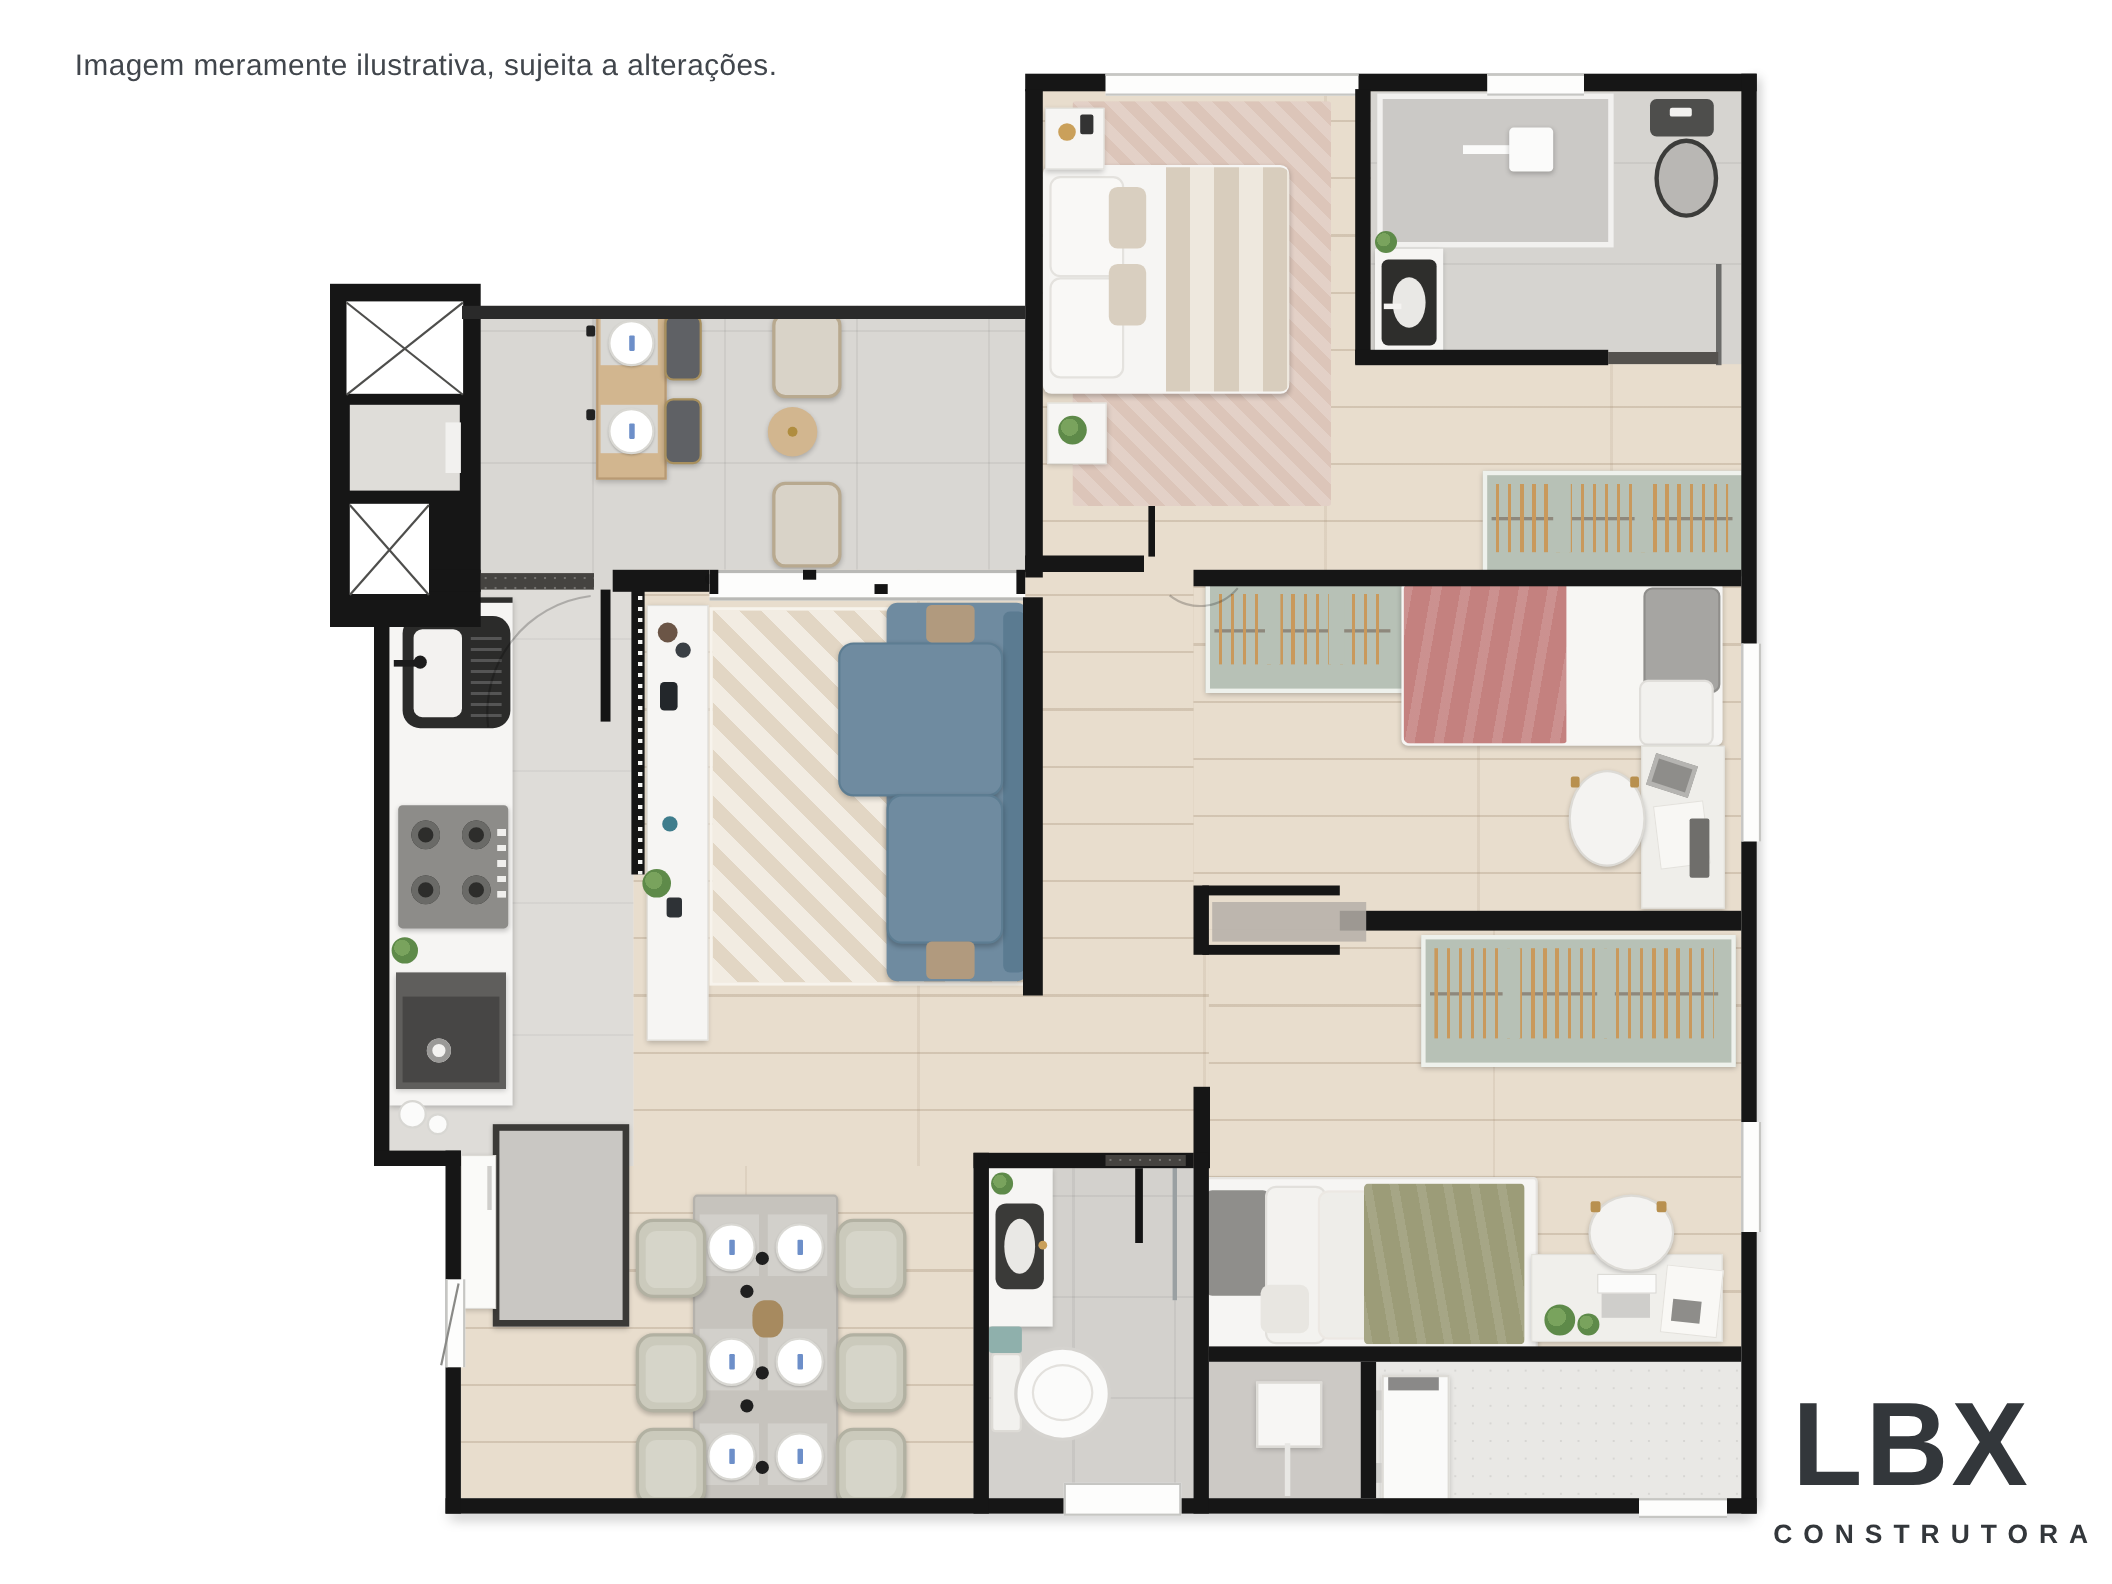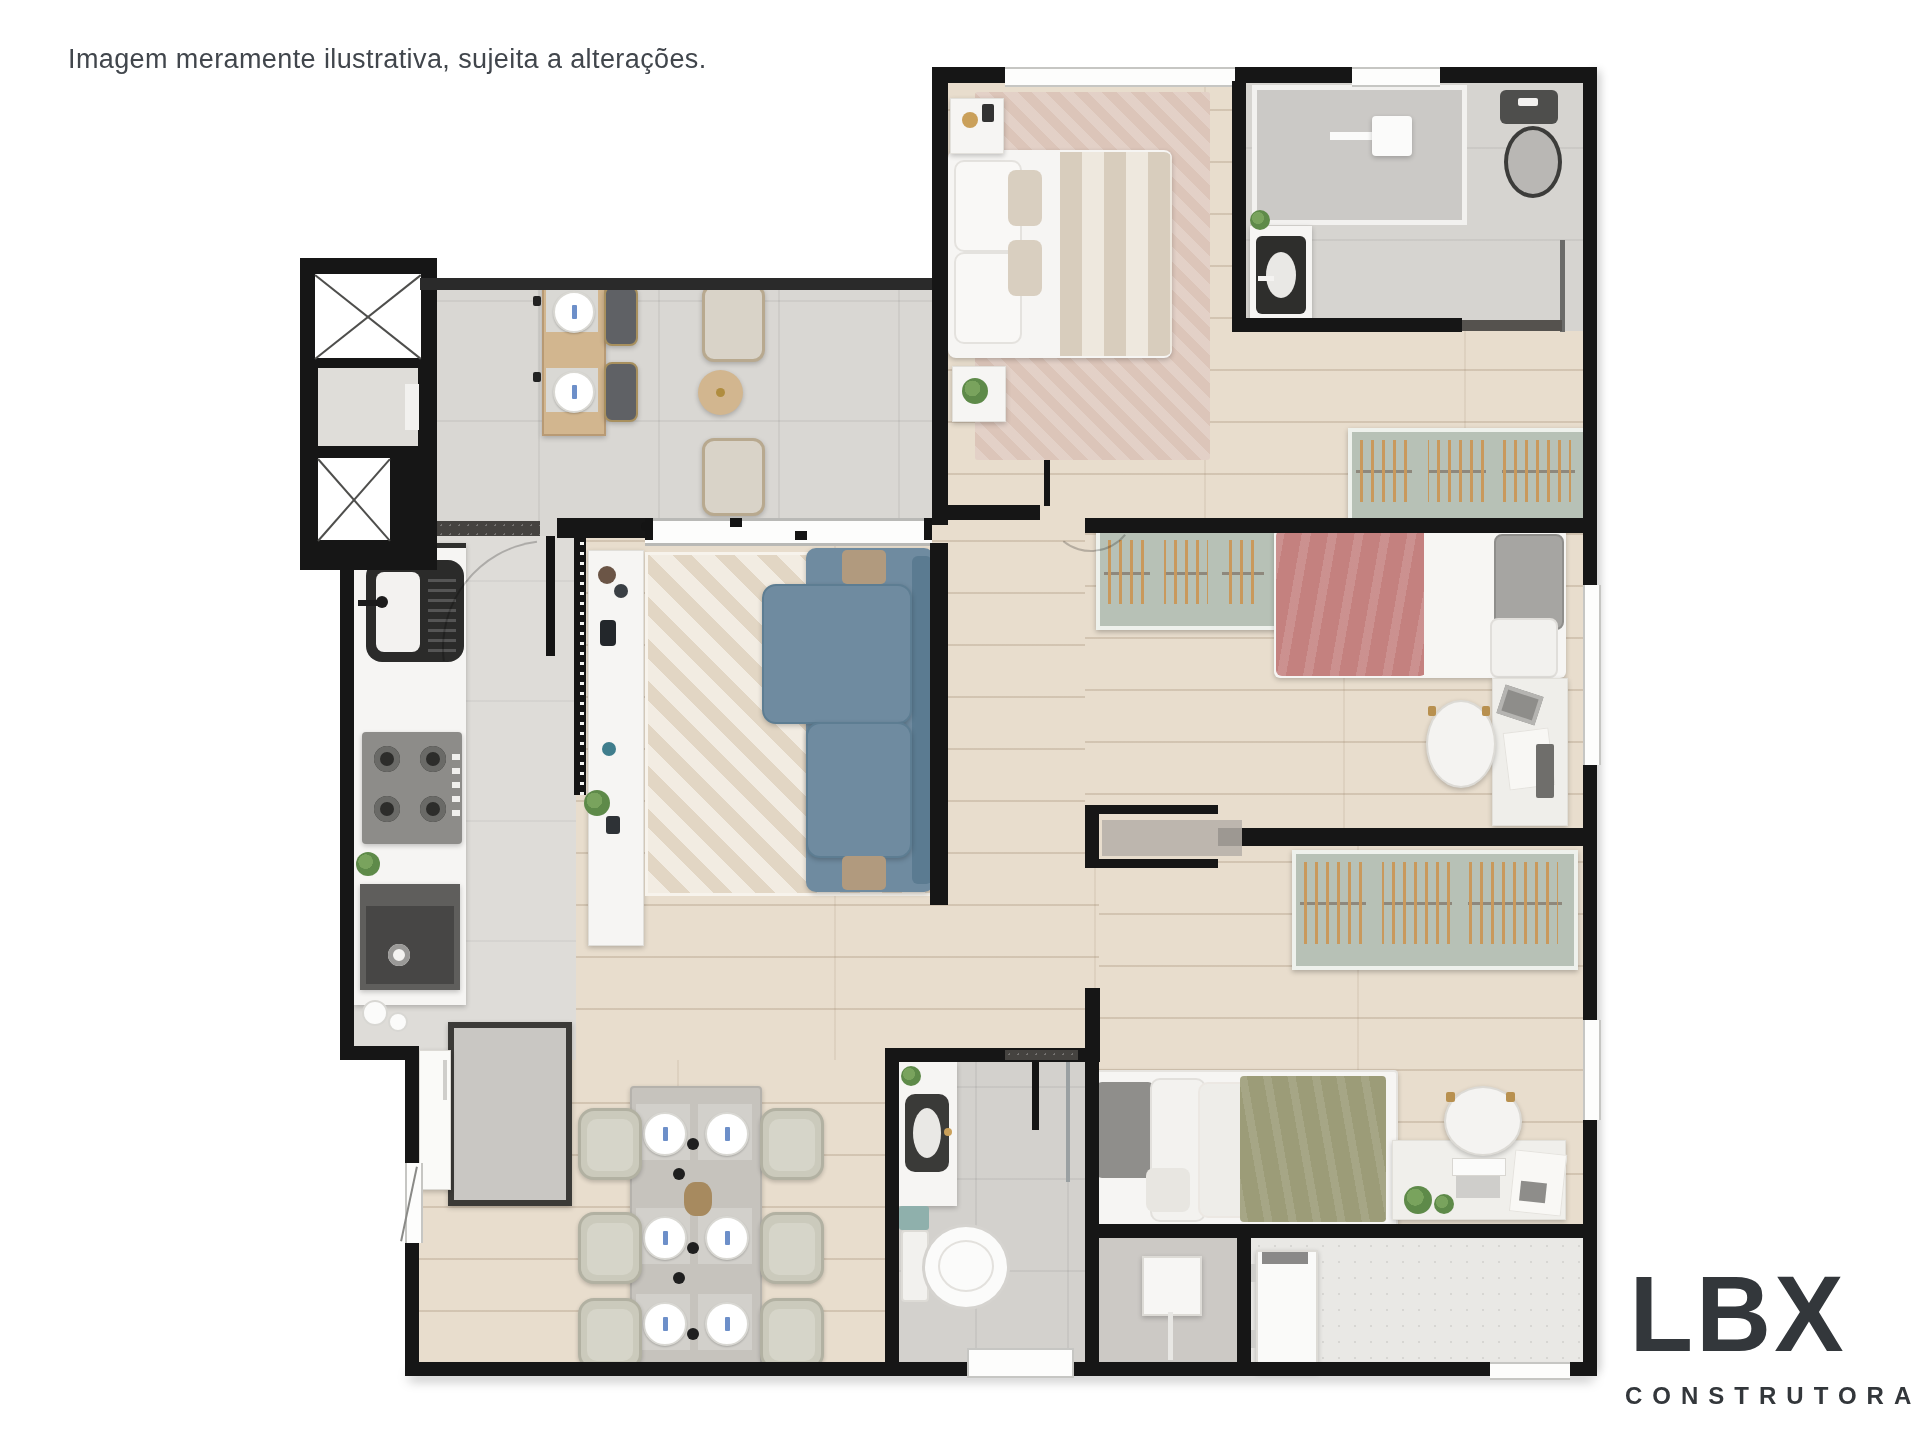--- a/index.html
+++ b/index.html
@@ -44,21 +44,21 @@
   .leaf{background:#141414;}
   .arc{border:2px solid rgba(0,0,0,.22);border-radius:50%;
        border-color:transparent transparent transparent rgba(0,0,0,.22);}
   .plant{border-radius:50%;background:radial-gradient(circle at 40% 40%, #79a35d 0 35%, var(--plantGreen) 36% 75%, #3f6b31 76%);}
   .ticks{background:repeating-linear-gradient(0deg,#f5f5f3 0 3px,transparent 3px 10px);}
   .glass{background:#9aa0a2;}
   
   #disclaimer{left:48px;top:44px;font-size:27px;color:var(--textColor);letter-spacing:.4px;margin-left:20px;}
   #logo{left:1608px;top:1262px;width:260px;color:var(--logoColor);text-align:center;}
   #logo .lbx{font-size:104px;font-weight:700;letter-spacing:3px;line-height:1;transform:scaleY(1.04);}
-  #logo .sub{font-size:24px;font-weight:700;letter-spacing:10px;margin-top:16px;margin-left:17px;}
+  #logo .sub{font-size:24px;font-weight:700;letter-spacing:10px;margin-top:16px;margin-left:4px;}
 </style>
 </head>
 <body>
 
 <div id="canvas">
 
   <div id="disclaimer" class="a">Imagem meramente ilustrativa, sujeita a alterações.</div>
   <div id="logo" class="a">
     <div class="lbx">LBX</div>
     <div class="sub">CONSTRUTORA</div>

